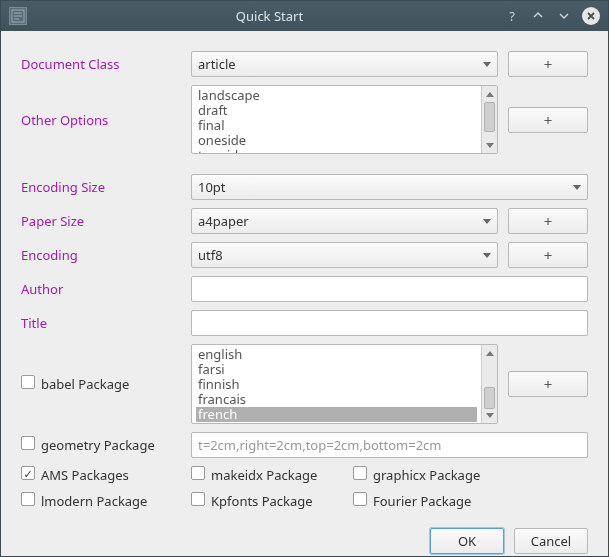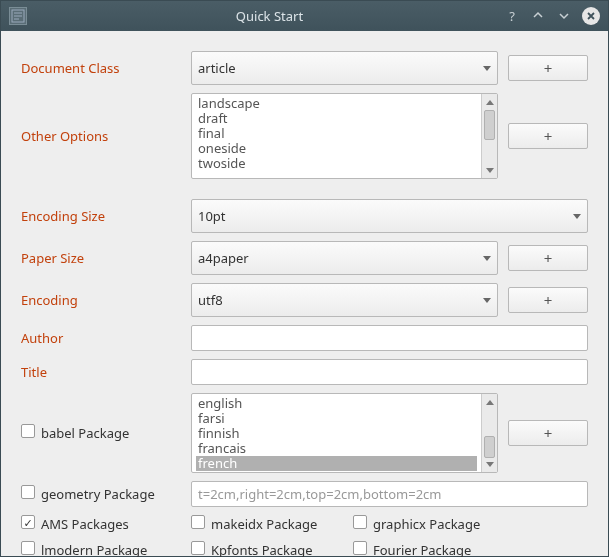--- a/index.html
+++ b/index.html
@@ -7,27 +7,27 @@
 .window{width:609px;height:557px;background:#eeeeee;position:relative;border:1px solid #3a4b53}
 .titlebar{height:30px;background:linear-gradient(#4a5d66,#3f525b);display:flex;align-items:center;padding:0 8px;color:#e0e0e0}
 .titlebar-icon{width:18px;height:18px;background:#5a6d76;border:1px solid #7a8d96;display:flex;align-items:center;justify-content:center;margin-right:8px}
 .titlebar-icon svg{width:14px;height:14px}
 .titlebar-title{flex:1;text-align:center;color:#dce4e8;font-size:13px}
 .titlebar-controls{display:flex;gap:10px;align-items:center}
 .tb-btn{width:16px;height:16px;display:flex;align-items:center;justify-content:center;cursor:pointer;color:#c8d0d4}
 .tb-close{width:18px;height:18px;border-radius:50%;background:#e6e6e6;color:#3f525b;display:flex;align-items:center;justify-content:center;font-weight:bold;cursor:pointer}
 .content{padding:20px 20px 12px 20px}
 .form{display:grid;grid-template-columns:160px 1fr 80px;column-gap:10px;row-gap:8px;align-items:center}
-.label{color:#c2410c}
-.dropdown{height:26px;border:1px solid #b8b8b8;background:linear-gradient(#fbfbfb,#ececec);border-radius:2px;display:flex;align-items:center;padding:16px 6px;position:relative;cursor:pointer}
+.label{color:#a21caf}
+.dropdown{height:26px;border:1px solid #b8b8b8;background:linear-gradient(#fbfbfb,#ececec);border-radius:2px;display:flex;align-items:center;padding:4px 6px;position:relative;cursor:pointer}
 .dropdown-text{flex:1;color:#333}
 .dropdown-arrow{border-left:4px solid transparent;border-right:4px solid transparent;border-top:5px solid #666}
 .plus-btn{height:26px;border:1px solid #b8b8b8;background:linear-gradient(#fbfbfb,#ececec);border-radius:2px;display:flex;align-items:center;justify-content:center;cursor:pointer;color:#555;font-size:15px}
 .plus-btn::before{content:"+";font-weight:normal}
-.listbox{border:1px solid #b8b8b8;background:#fff;height:86px;display:flex;border-radius:2px}
+.listbox{border:1px solid #b8b8b8;background:#fff;height:69px;display:flex;border-radius:2px}
 .listbox-items{flex:1;overflow:hidden;padding:2px 4px}
 .listbox-items div{line-height:15px;color:#555;padding:0 2px}
 .listbox-items div.sel{background:#b0b0b0;color:#fff}
 .scrollbar{width:16px;background:#eaeaea;border-left:1px solid #ccc;position:relative}
 .scroll-up,.scroll-down{height:16px;display:flex;align-items:center;justify-content:center}
 .scroll-up::after{content:"";border-left:4px solid transparent;border-right:4px solid transparent;border-bottom:5px solid #777}
 .scroll-down::after{content:"";border-left:4px solid transparent;border-right:4px solid transparent;border-top:5px solid #777}
 .scroll-thumb{position:absolute;left:2px;right:2px;top:16px;height:30px;background:#cfcfcf;border:1px solid #b0b0b0;border-radius:2px}
 .input{height:26px;border:1px solid #b8b8b8;background:#fff;border-radius:2px;padding:0 6px;color:#888;white-space:nowrap;overflow:hidden;display:flex;align-items:center}
 .input-empty{background:#fff}

